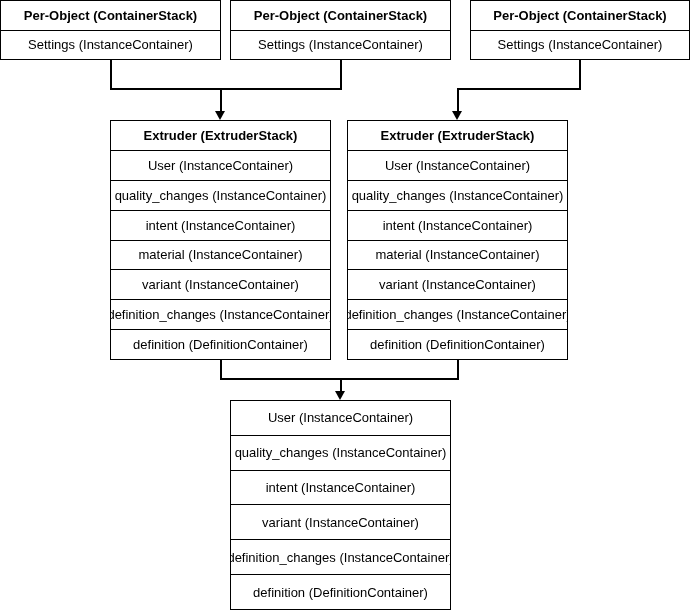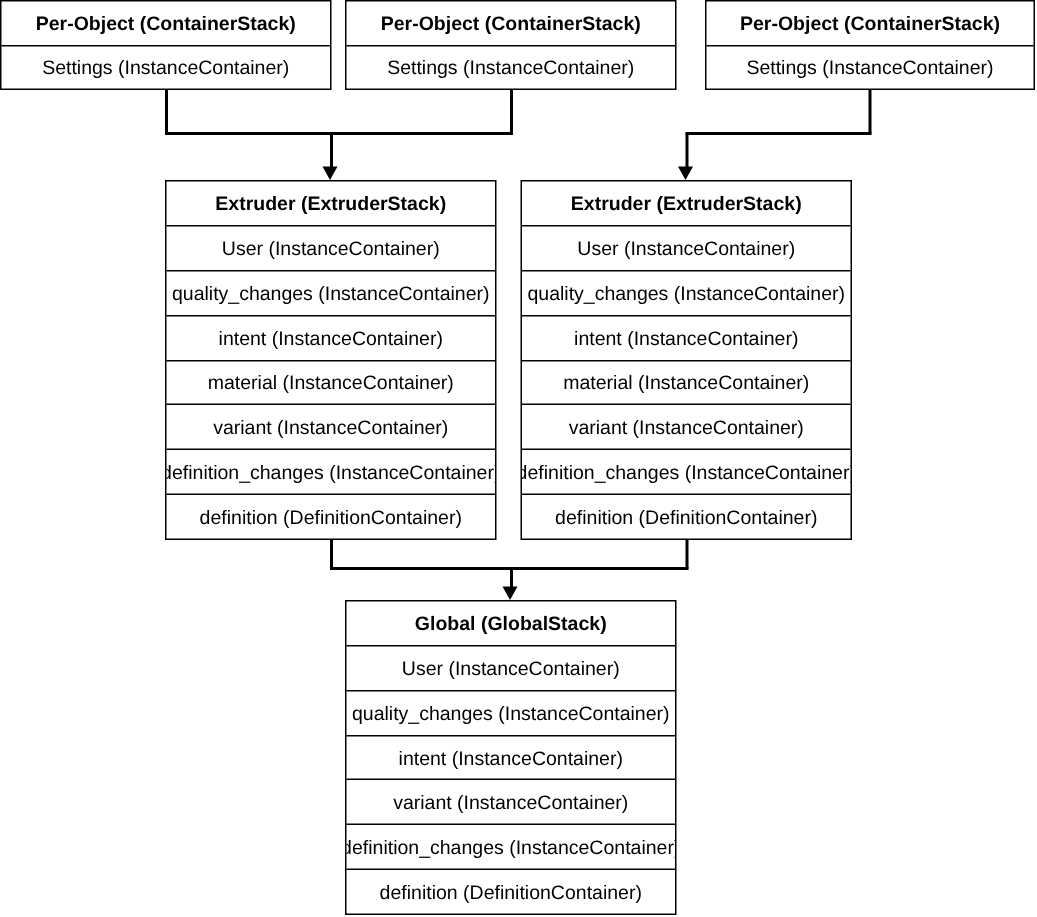--- a/index.html
+++ b/index.html
@@ -107,21 +107,20 @@
     <div class="cell">definition (DefinitionContainer)</div>
   </div>
 
   <div class="edge" style="left:220px; top:360px; width:1.5px; height:19px;"></div>
   <div class="edge" style="left:457px; top:360px; width:1.5px; height:19px;"></div>
   <div class="edge" style="left:220px; top:378px; width:238.5px; height:1.5px;"></div>
   <div class="edge" style="left:340px; top:379px; width:1.5px; height:13px;"></div>
   <div class="arrowhead" style="left:335px; top:391px;"></div>
 
   <div class="node" style="left:230px; top:400px; width:221px; height:210px;">
-    <div class="cell header">Global (GlobalStack)</div>
     <div class="cell">User (InstanceContainer)</div>
     <div class="cell">quality_changes (InstanceContainer)</div>
     <div class="cell">intent (InstanceContainer)</div>
     <div class="cell">variant (InstanceContainer)</div>
     <div class="cell">definition_changes (InstanceContainer)</div>
     <div class="cell">definition (DefinitionContainer)</div>
   </div>
 
 </div>
 

